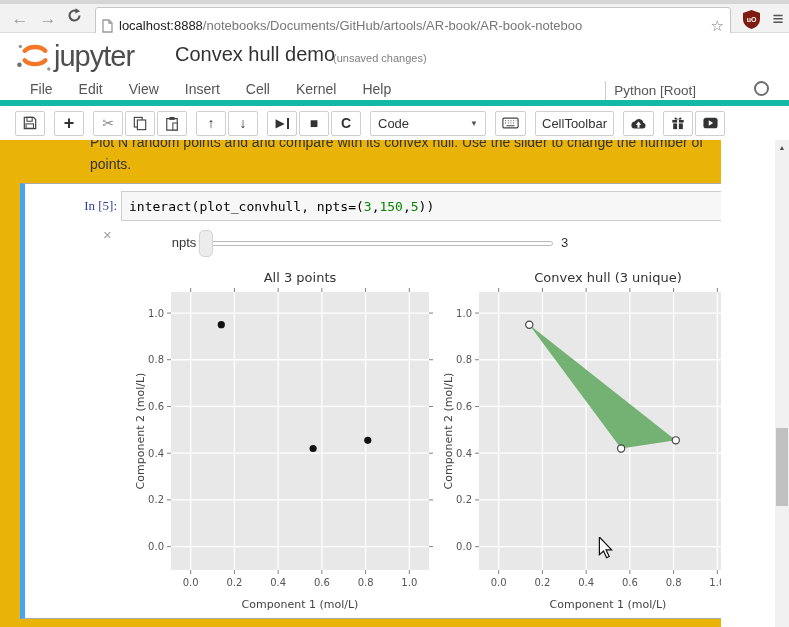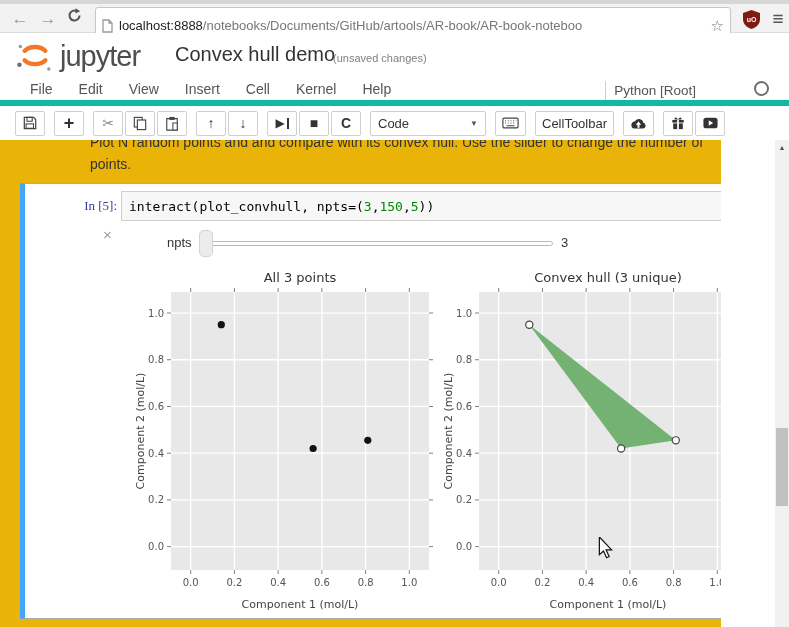--- a/index.html
+++ b/index.html
@@ -14,21 +14,21 @@
   .urlbar{position:absolute;left:95px;top:3px;width:636px;height:37px;background:#fff;
           border:1px solid #c6c6c6;border-radius:3px;box-sizing:border-box;
           display:flex;align-items:center;padding:0 6px;}
   .urlbar .host{color:#222;font-size:13px;}
   .urlbar .path{color:#777;font-size:13px;white-space:nowrap;overflow:hidden;flex:1 1 auto;}
   .urlbar .star{color:#777;font-size:15px;margin-left:4px;}
   .exticon{position:absolute;top:5px;}
   
   .jheader{position:absolute;top:33px;left:0;width:789px;height:44px;background:#fff;}
   .logo{position:absolute;left:16px;top:5px;display:flex;align-items:center;}
-  .logo-word{font-size:29px;color:#4e4e4e;letter-spacing:-1px;margin-left:6px;}
+  .logo-word{font-size:29px;color:#4e4e4e;letter-spacing:-1px;}
   .nbtitle{position:absolute;left:175px;top:10px;font-size:20px;font-weight:500;color:#333;}
   .nbstatus{position:absolute;left:333px;top:19px;font-size:11px;color:#818181;}
   
   .menubar{position:absolute;top:77px;left:0;width:789px;height:29px;background:#fff;
            border-bottom:6px solid #14b8a6;box-sizing:border-box;display:flex;align-items:center;}
   .menu-item{font-size:14px;color:#555;padding:0 13px;cursor:default;}
   .menu-item:first-child{margin-left:17px;}
   .kernel-ind{position:absolute;right:20px;top:4px;display:flex;align-items:flex-start;gap:48px;}
   .kernel-name{border-left:1px solid #ccc;padding:2px 8px 2px 8px;font-size:13.5px;color:#555;}
   .kernel-circle{width:11px;height:11px;border:2px solid #6e6e6e;border-radius:50%;margin-left:2px;}
@@ -52,21 +52,21 @@
   .mdtext{position:absolute;left:90px;top:-9px;width:655px;font-size:14px;line-height:22px;color:#333;}
   .cell{position:absolute;left:20px;top:43px;width:737px;height:436px;box-sizing:border-box;
         background:#fff;border:1px solid #ababab;border-left:5px solid #42a5f5;}
   .prompt{position:absolute;left:2px;top:14px;width:90px;text-align:right;
           font-family:Liberation Serif, serif;font-size:13px;color:#303f9f;}
   .inputbox{position:absolute;left:96px;top:7px;width:630px;height:30px;background:#f7f7f7;
             border:1px solid #cfcfcf;box-sizing:border-box;display:flex;align-items:center;padding:0 7px;}
   .codeline{font-family:"DejaVu Sans Mono",monospace;font-size:13px;color:#000;white-space:pre;}
   .cm-num{color:#080;}
   .wclose{position:absolute;left:78px;top:43px;font-size:15px;color:#9e9e9e;line-height:1;}
-  .wlabel{position:absolute;left:142px;top:51px;width:34px;font-size:13px;color:#333;text-align:left;}
+  .wlabel{position:absolute;left:142px;top:51px;width:34px;font-size:13px;color:#333;text-align:center;}
   .wtrack{position:absolute;left:181px;top:57px;width:347px;height:5px;background:#fff;
           border:1px solid #b9b9b9;border-radius:3px;box-sizing:border-box;}
   .whandle{position:absolute;left:174px;top:46px;width:14px;height:27px;background:#ececec;
            border:1px solid #d3d3d3;border-radius:5px;box-sizing:border-box;}
   .wvalue{position:absolute;left:536px;top:51px;font-size:13px;color:#333;}
   .figure{position:absolute;top:84px;width:300px;height:345px;}
   .fig-left{left:110px;} .fig-right{left:418px;}
   
   .scrollbar{position:absolute;top:140px;left:775px;width:14px;height:487px;background:#f1f1f1;}
   .sb-up{position:absolute;top:2px;left:0;width:14px;height:12px;text-align:center;

